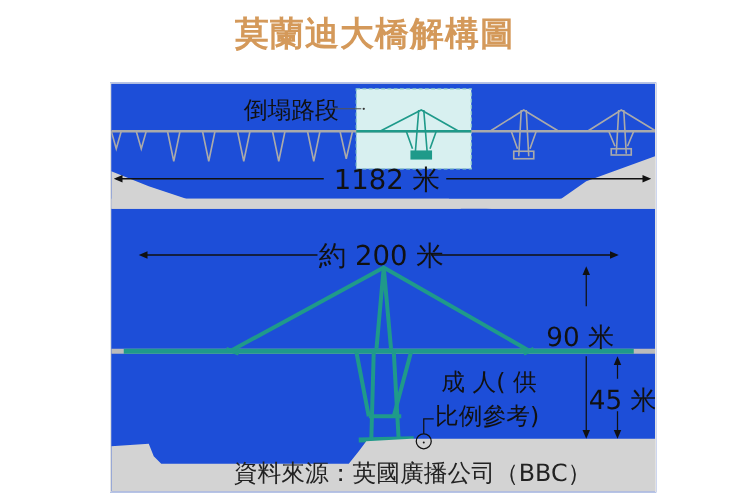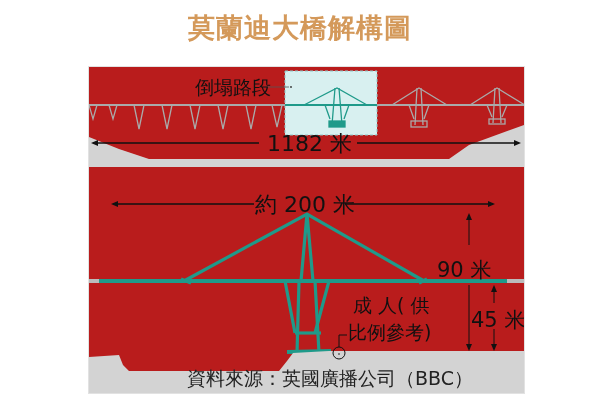--- a/index.html
+++ b/index.html
@@ -1,18 +1,18 @@
 <!DOCTYPE html>
 <html><head>
 <meta charset="utf-8">
 <style>
   html, body { margin:0; padding:0; background:#ffffff; }
   body { width:600px; height:400px; position:relative; overflow:hidden; font-family:"DejaVu Sans", sans-serif; }
   .title { position:absolute; left:0; top:4px; width:600px; text-align:center; font-size:27px; font-weight:bold; color:#d4995a; letter-spacing:1px; line-height:48px; }
-  .panel { position:absolute; left:88px; top:66px; width:435px; height:326px; border:1px solid #e2e2e2; background:#b91c1c; }
+  .panel { position:absolute; left:88px; top:66px; width:435px; height:326px; border:1px solid #e2e2e2; background:#1d4ed8; }
   svg text { font-family:"DejaVu Sans", sans-serif; }
 </style>
 </head>
 <body>
 
 <div class="title">莫蘭迪大橋解構圖</div>
 
 <div class="panel">
 <svg width="435" height="326" viewBox="0 0 435 326">
 

